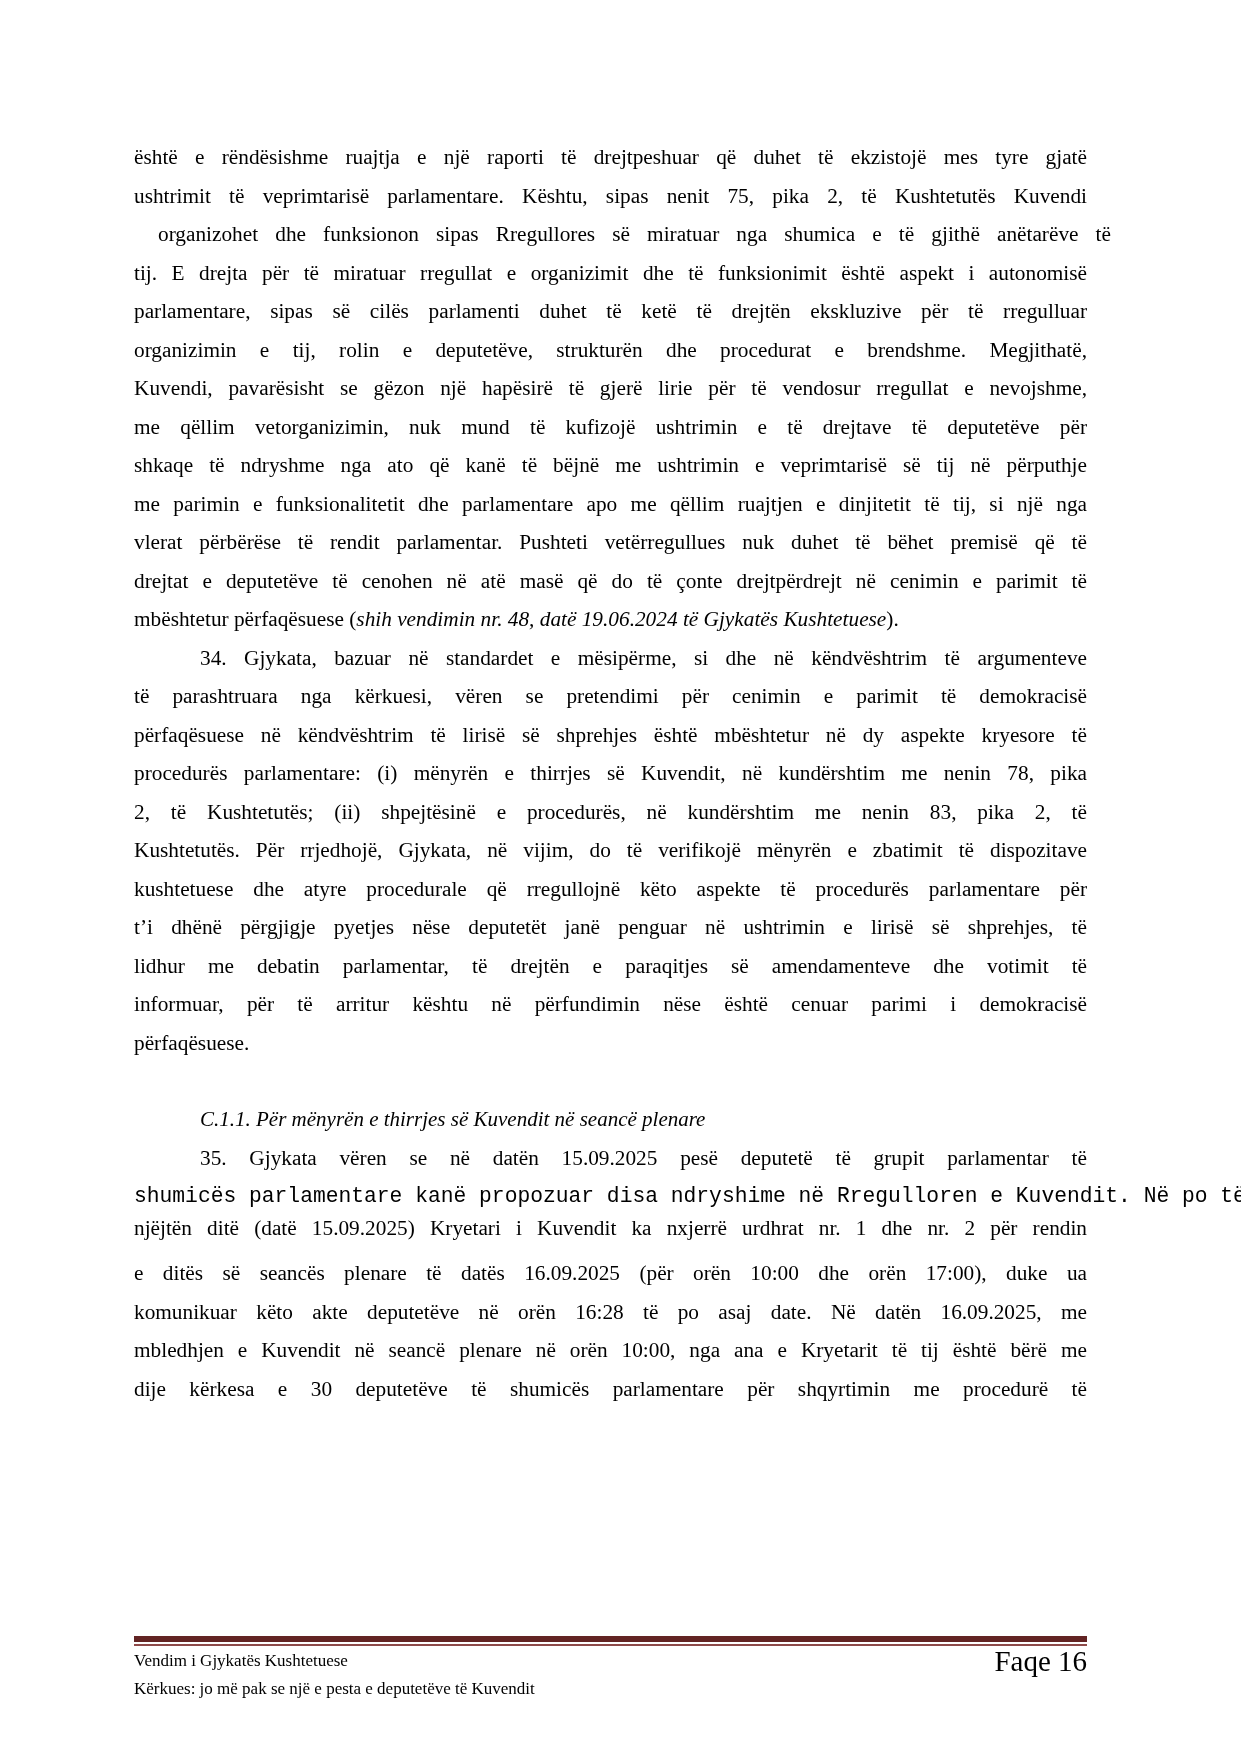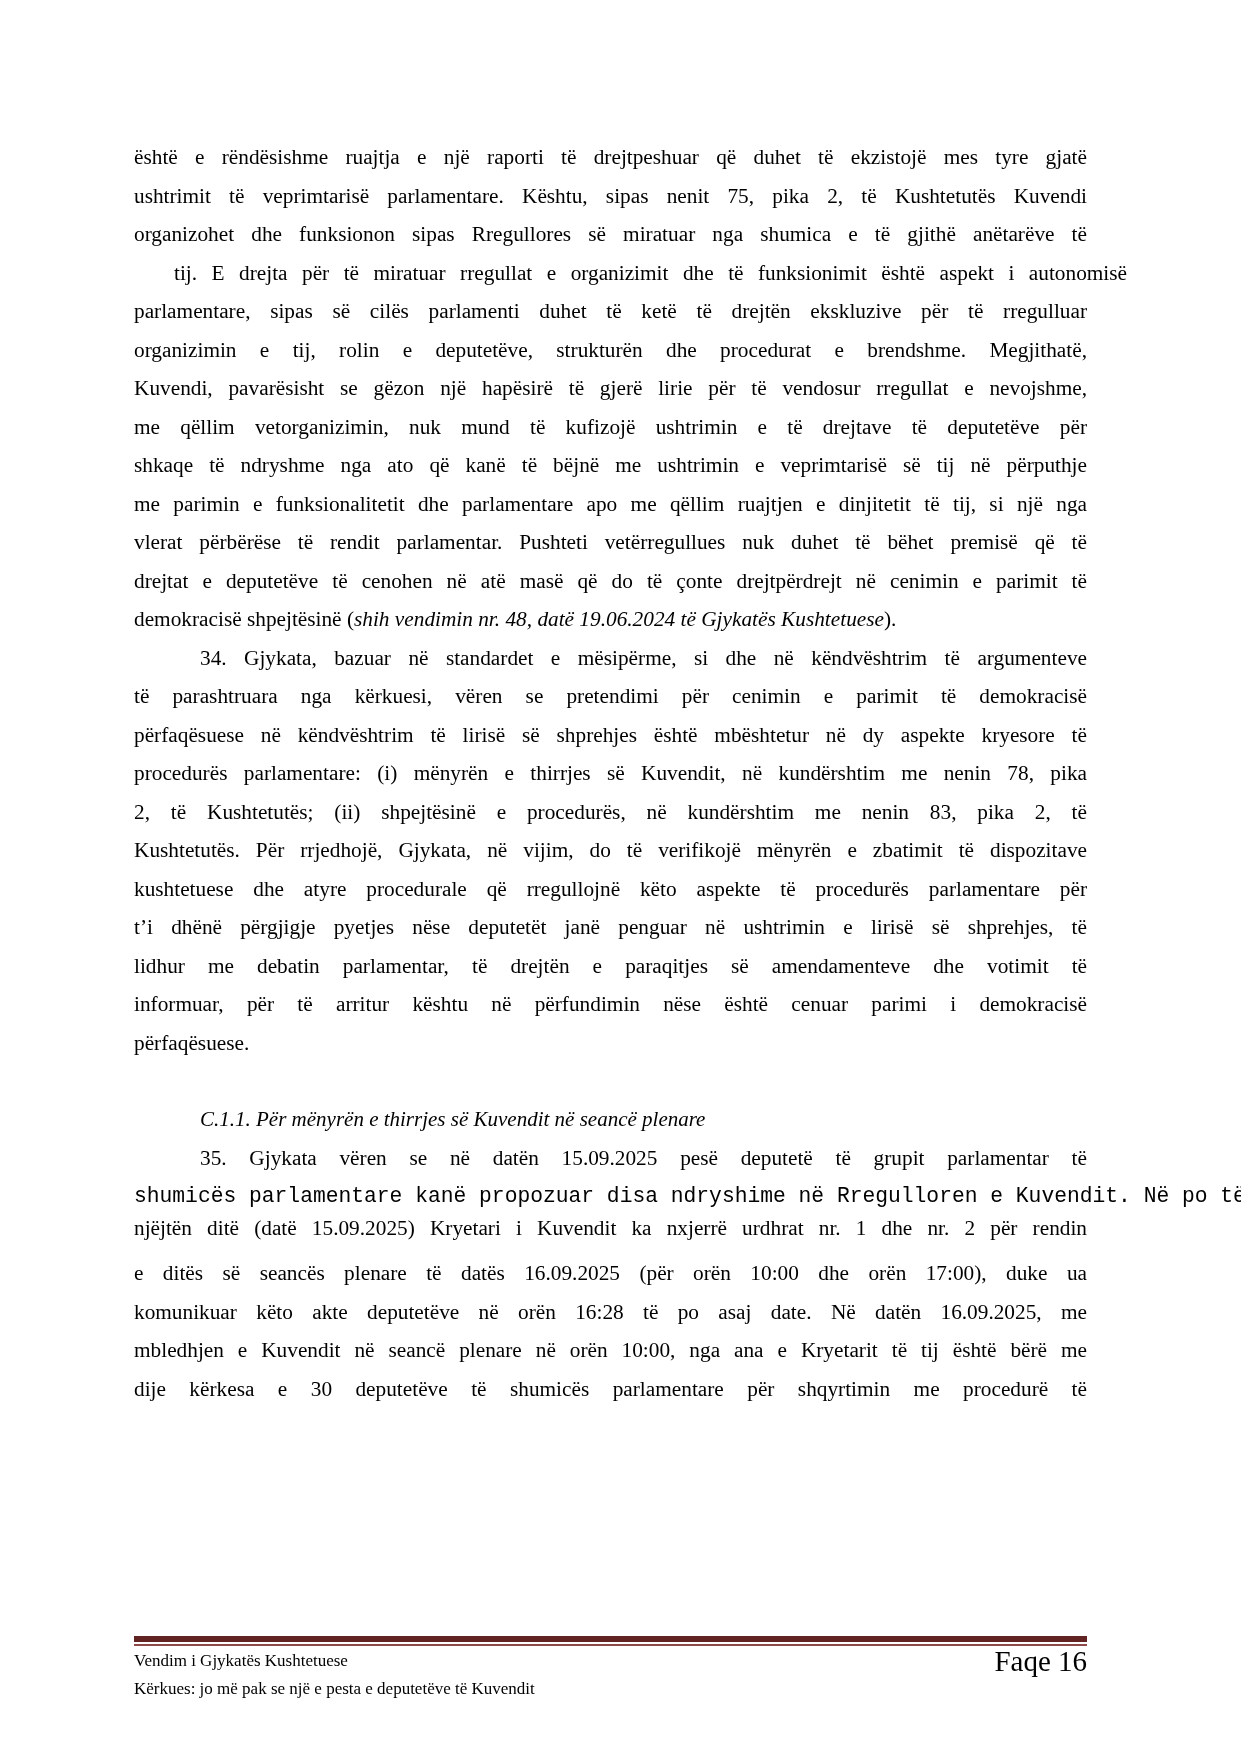--- a/index.html
+++ b/index.html
@@ -97,31 +97,31 @@
   </style>
 </head>
 <body>
 
 <div class="page">
 
   <div class="body-text">
 
     <div class="line" style="top:0px;">është e rëndësishme ruajtja e një raporti të drejtpeshuar që duhet të ekzistojë mes tyre gjatë</div>
     <div class="line" style="top:38.5px;">ushtrimit të veprimtarisë parlamentare. Kështu, sipas nenit 75, pika 2, të Kushtetutës Kuvendi</div>
-    <div class="line" style="top:77px;">organizohet dhe funksionon sipas Rregullores së miratuar nga shumica e të gjithë anëtarëve të</div>
-    <div class="line" style="top:115.5px;margin-left:40px;">tij. E drejta për të miratuar rregullat e organizimit dhe të funksionimit është aspekt i autonomisë</div>
+    <div class="line" style="top:77px;margin-left:24px;">organizohet dhe funksionon sipas Rregullores së miratuar nga shumica e të gjithë anëtarëve të</div>
+    <div class="line" style="top:115.5px;">tij. E drejta për të miratuar rregullat e organizimit dhe të funksionimit është aspekt i autonomisë</div>
     <div class="line" style="top:154px;">parlamentare, sipas së cilës parlamenti duhet të ketë të drejtën ekskluzive për të rregulluar</div>
     <div class="line" style="top:192.5px;">organizimin e tij, rolin e deputetëve, strukturën dhe procedurat e brendshme. Megjithatë,</div>
     <div class="line" style="top:231px;">Kuvendi, pavarësisht se gëzon një hapësirë të gjerë lirie për të vendosur rregullat e nevojshme,</div>
     <div class="line" style="top:269.5px;">me qëllim vetorganizimin, nuk mund të kufizojë ushtrimin e të drejtave të deputetëve për</div>
     <div class="line" style="top:308px;">shkaqe të ndryshme nga ato që kanë të bëjnë me ushtrimin e veprimtarisë së tij në përputhje</div>
     <div class="line" style="top:346.5px;">me parimin e funksionalitetit dhe parlamentare apo me qëllim ruajtjen e dinjitetit të tij, si një nga</div>
     <div class="line" style="top:385px;">vlerat përbërëse të rendit parlamentar. Pushteti vetërregullues nuk duhet të bëhet premisë që të</div>
     <div class="line" style="top:423.5px;">drejtat e deputetëve të cenohen në atë masë që do të çonte drejtpërdrejt në cenimin e parimit të</div>
-    <div class="line last" style="top:462px;"><span>demokracisë shpejtësinë (</span><span class="ital">shih vendimin nr. 48, datë 19.06.2024 të Gjykatës Kushtetuese</span><span>).</span></div>
+    <div class="line last" style="top:462px;"><span>mbështetur përfaqësuese (</span><span class="ital">shih vendimin nr. 48, datë 19.06.2024 të Gjykatës Kushtetuese</span><span>).</span></div>
 
     <div class="line indent" style="top:500.5px;">34. Gjykata, bazuar në standardet e mësipërme, si dhe në këndvështrim të argumenteve</div>
     <div class="line" style="top:539px;">të parashtruara nga kërkuesi, vëren se pretendimi për cenimin e parimit të demokracisë</div>
     <div class="line" style="top:577.5px;">përfaqësuese në këndvështrim të lirisë së shprehjes është mbështetur në dy aspekte kryesore të</div>
     <div class="line" style="top:616px;">procedurës parlamentare: (i) mënyrën e thirrjes së Kuvendit, në kundërshtim me nenin 78, pika</div>
     <div class="line" style="top:654.5px;">2, të Kushtetutës; (ii) shpejtësinë e procedurës, në kundërshtim me nenin 83, pika 2, të</div>
     <div class="line" style="top:693px;">Kushtetutës. Për rrjedhojë, Gjykata, në vijim, do të verifikojë mënyrën e zbatimit të dispozitave</div>
     <div class="line" style="top:731.5px;">kushtetuese dhe atyre procedurale që rregullojnë këto aspekte të procedurës parlamentare për</div>
     <div class="line" style="top:770px;">t’i dhënë përgjigje pyetjes nëse deputetët janë penguar në ushtrimin e lirisë së shprehjes, të</div>
     <div class="line" style="top:808.5px;">lidhur me debatin parlamentar, të drejtën e paraqitjes së amendamenteve dhe votimit të</div>

